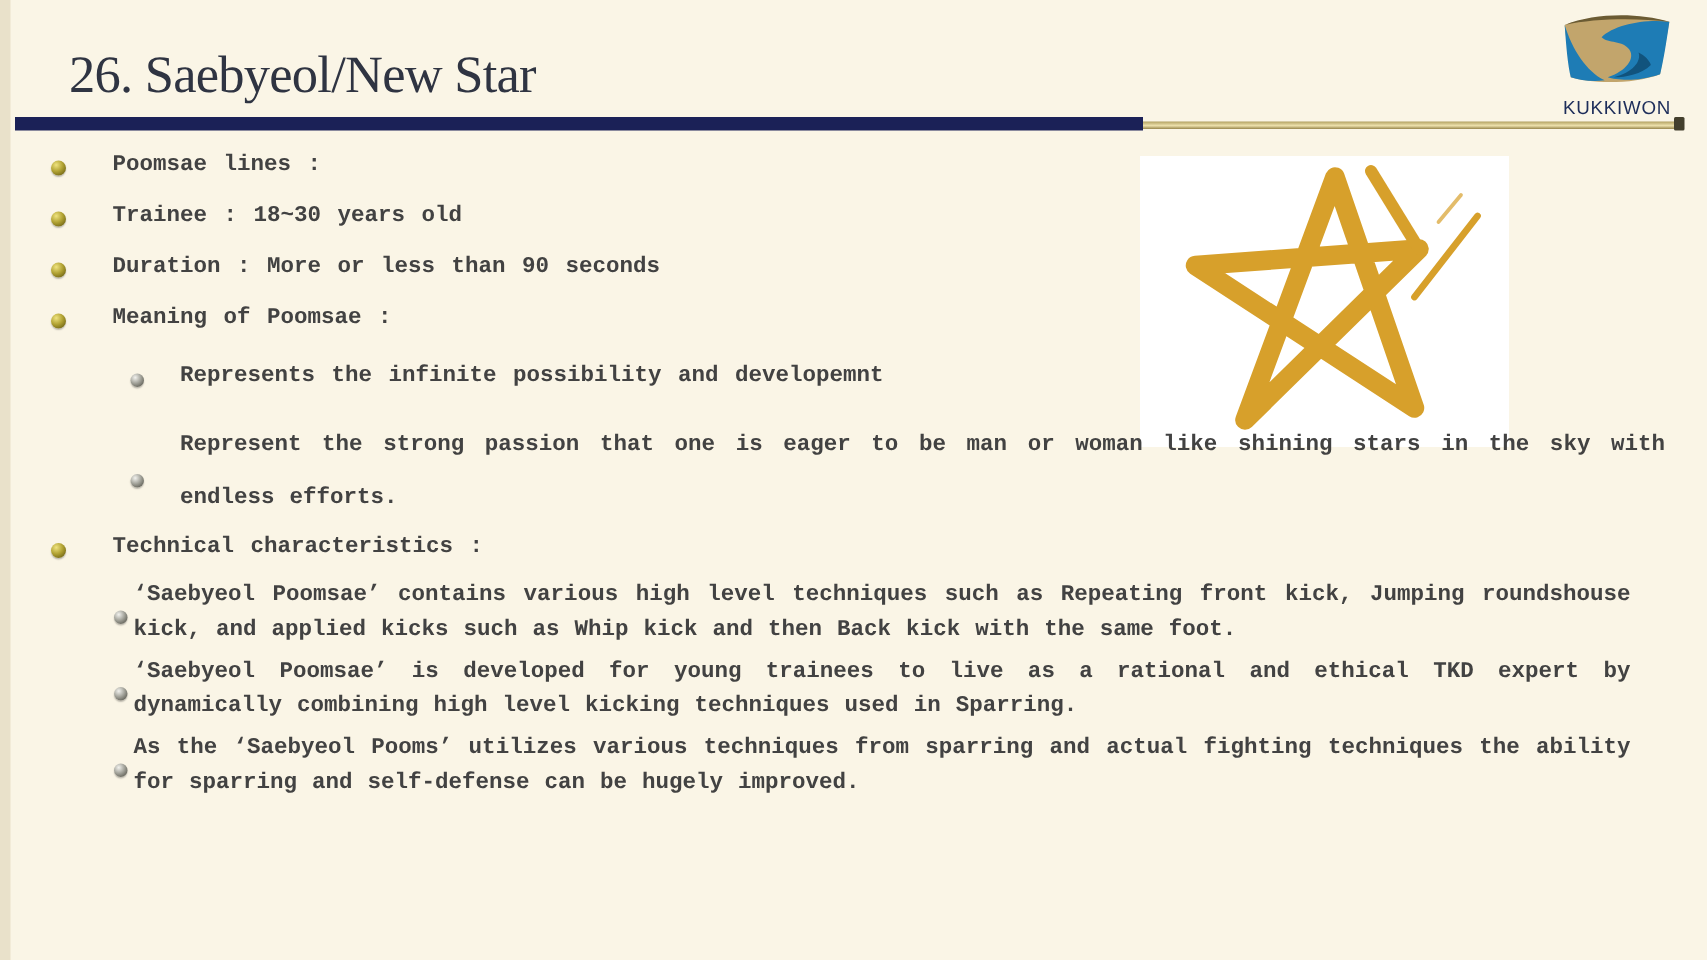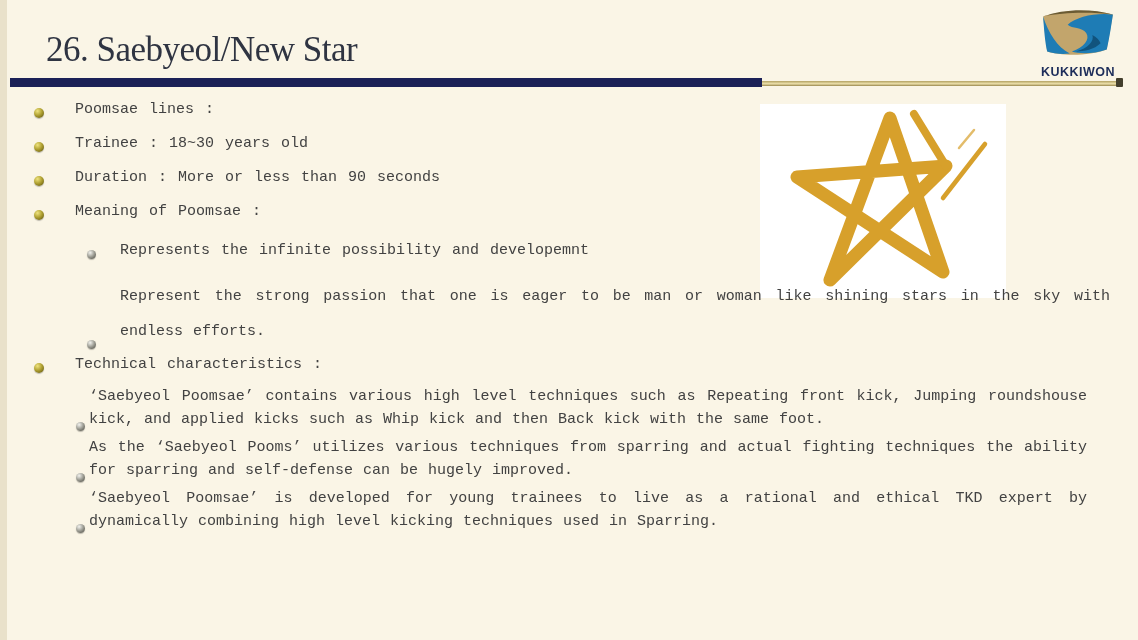--- a/index.html
+++ b/index.html
@@ -17,27 +17,27 @@
   }
   
   .rule-navy { position:absolute; left:10px; top:78px; width:752px; height:9px; background:#1b2157; }
   .rule-gold { position:absolute; left:762px; top:81px; width:356px; height:5px;
                background:linear-gradient(#b2a162,#ece0ab 55%,#98864c); }
   .rule-tip  { position:absolute; left:1116px; top:78px; width:7px; height:9px; background:#433f2d; border-radius:1px; }
   
   .logo { position:absolute; left:1030px; top:8px; width:96px; text-align:center; }
   .logo-text {
     font-family:"Liberation Sans","DejaVu Sans",sans-serif;
-    font-weight:bold; font-size:12.5px; letter-spacing:0.5px; color:#1d2d5a; margin-top:4px;
+    font-weight:normal; font-size:12.5px; letter-spacing:0.5px; color:#1d2d5a; margin-top:4px;
   }
   
   .star-box { position:absolute; left:760px; top:104px; width:246px; height:194px; background:#ffffff; }
   
   .rows { position:absolute; left:0; top:94px; width:1138px; }
-  .row { display:flex; align-items:flex-end; }
+  .row { display:flex; align-items:center;font-weight:bold; }
   .b1 { flex:0 0 auto; width:10px; height:10px; border-radius:50%; margin-top:3px;
         background:radial-gradient(circle at 35% 30%, #efe37f 0%, #b1a233 45%, #665b10 90%);
         box-shadow:0 1px 1px rgba(0,0,0,.25); }
   .b2 { flex:0 0 auto; width:9px; height:9px; border-radius:50%; margin-top:4px;
         background:radial-gradient(circle at 35% 30%, #f2f2ee 0%, #9d9d94 48%, #504f46 92%);
         box-shadow:0 1px 1px rgba(0,0,0,.25); }
   .txt { font-size:15px; line-height:16px; color:#424242; word-spacing:2px; }
   .l1  { padding-left:34px; }
   .l1 .txt { margin-left:31px; }
   .l2m { padding-left:87px; }
@@ -114,20 +114,20 @@
     <div class="row l1 mt8">
       <span class="b1"></span>
       <span class="txt">Technical characteristics :</span>
     </div>
     <div class="row l2t mt12">
       <span class="b2"></span>
       <span class="txt">‘Saebyeol Poomsae’ contains various high level techniques such as Repeating front kick, Jumping roundshouse kick, and applied kicks such as Whip kick and then Back kick with the same foot.</span>
     </div>
     <div class="row l2t mt5">
       <span class="b2"></span>
-      <span class="txt">As the ‘Saebyeol Pooms’ utilizes various techniques from sparring and actual fighting techniques the ability for sparring and self-defense can be hugely improved.</span>
+      <span class="txt">‘Saebyeol Poomsae’ is developed for young trainees to live as a rational and ethical TKD expert by dynamically combining high level kicking techniques used in Sparring.</span>
     </div>
     <div class="row l2t mt5">
       <span class="b2"></span>
-      <span class="txt">‘Saebyeol Poomsae’ is developed for young trainees to live as a rational and ethical TKD expert by dynamically combining high level kicking techniques used in Sparring.</span>
+      <span class="txt">As the ‘Saebyeol Pooms’ utilizes various techniques from sparring and actual fighting techniques the ability for sparring and self-defense can be hugely improved.</span>
     </div>
   </div>
 </div>
 
 </body></html>

